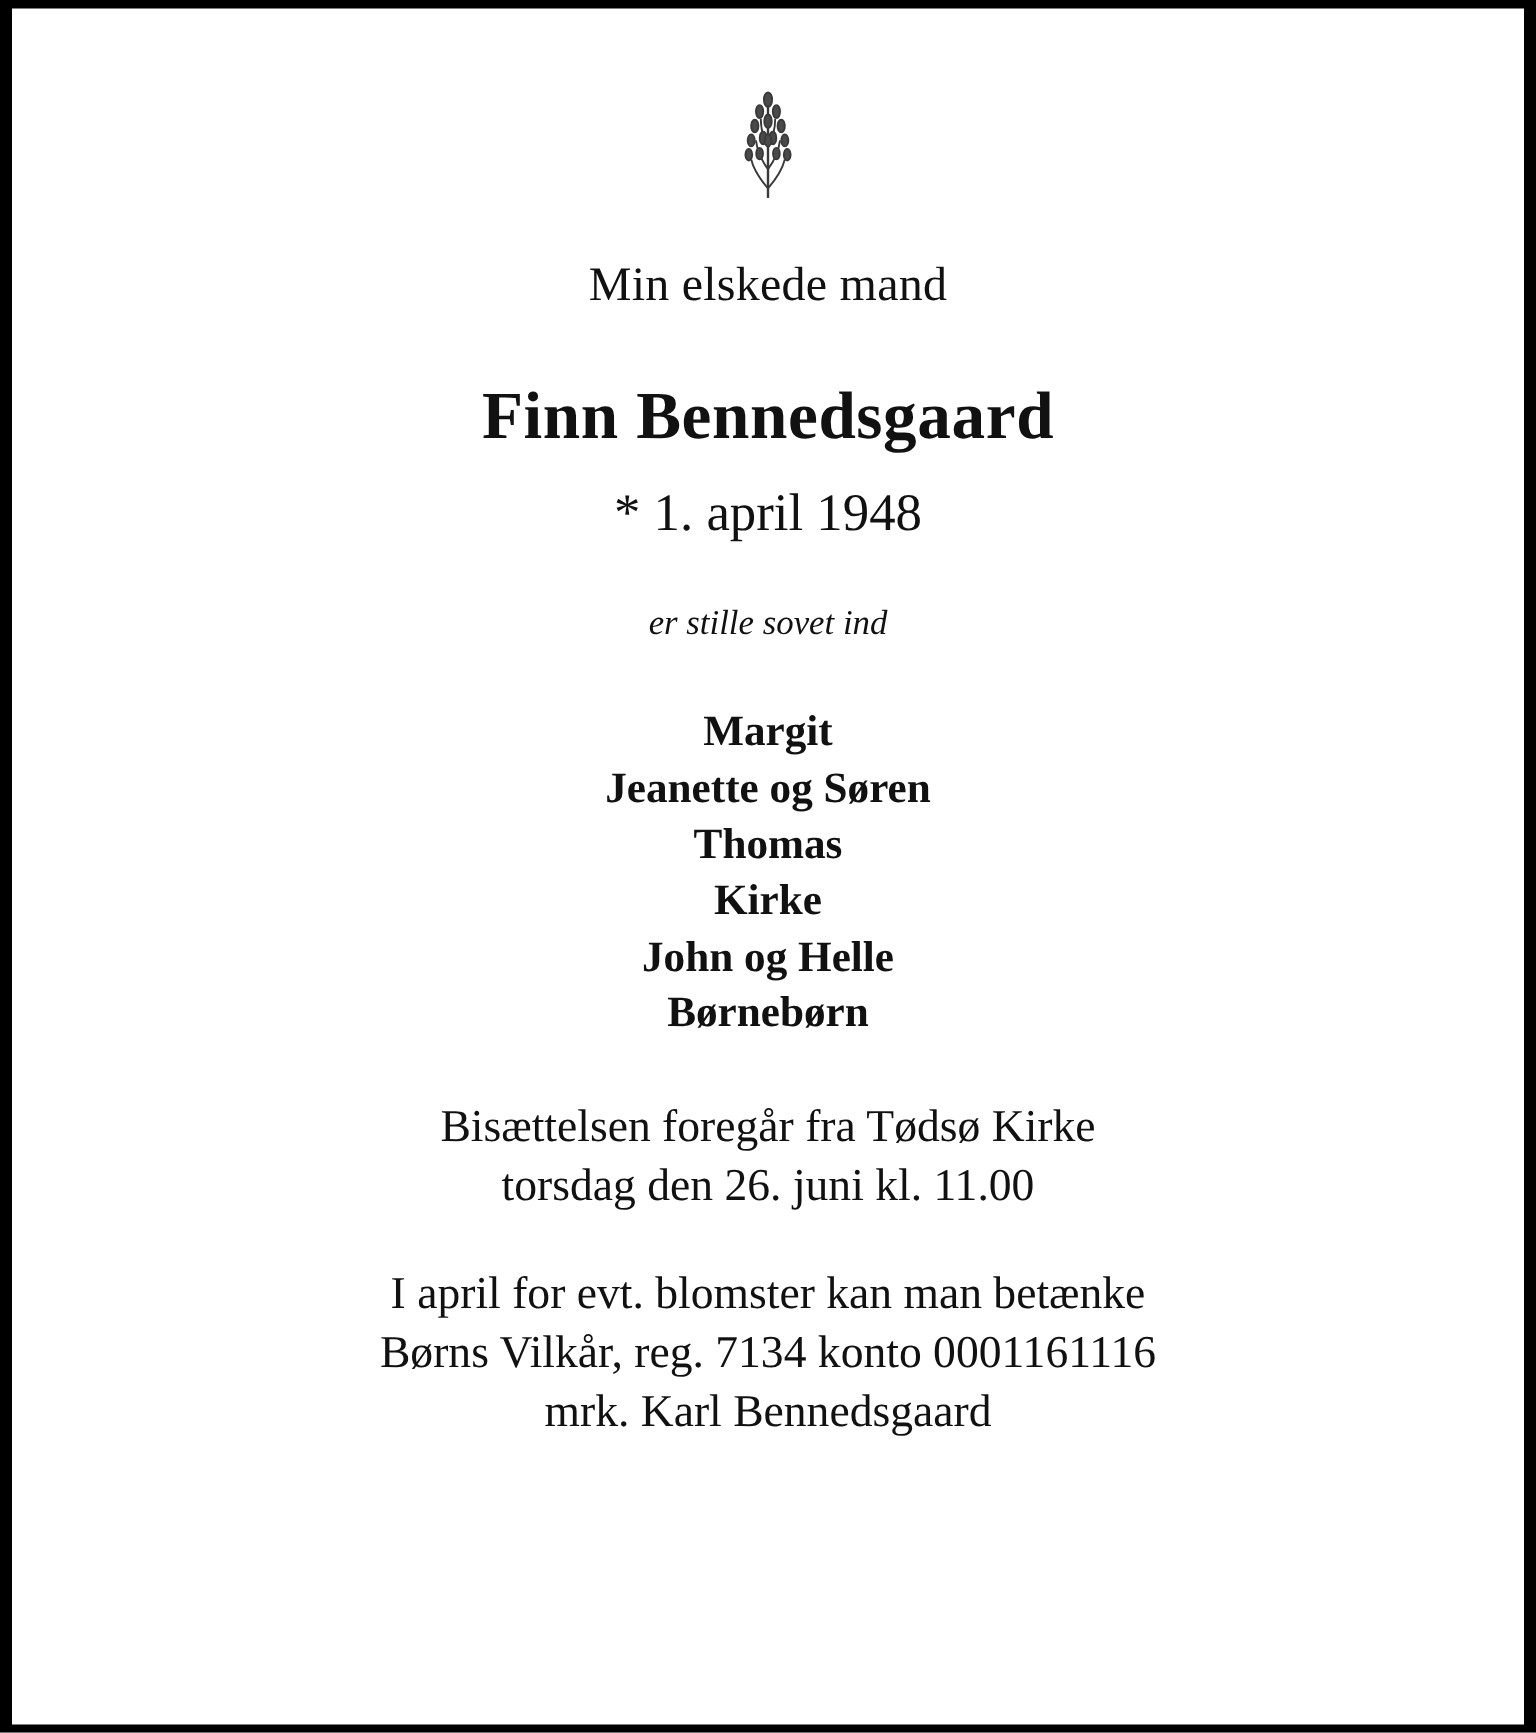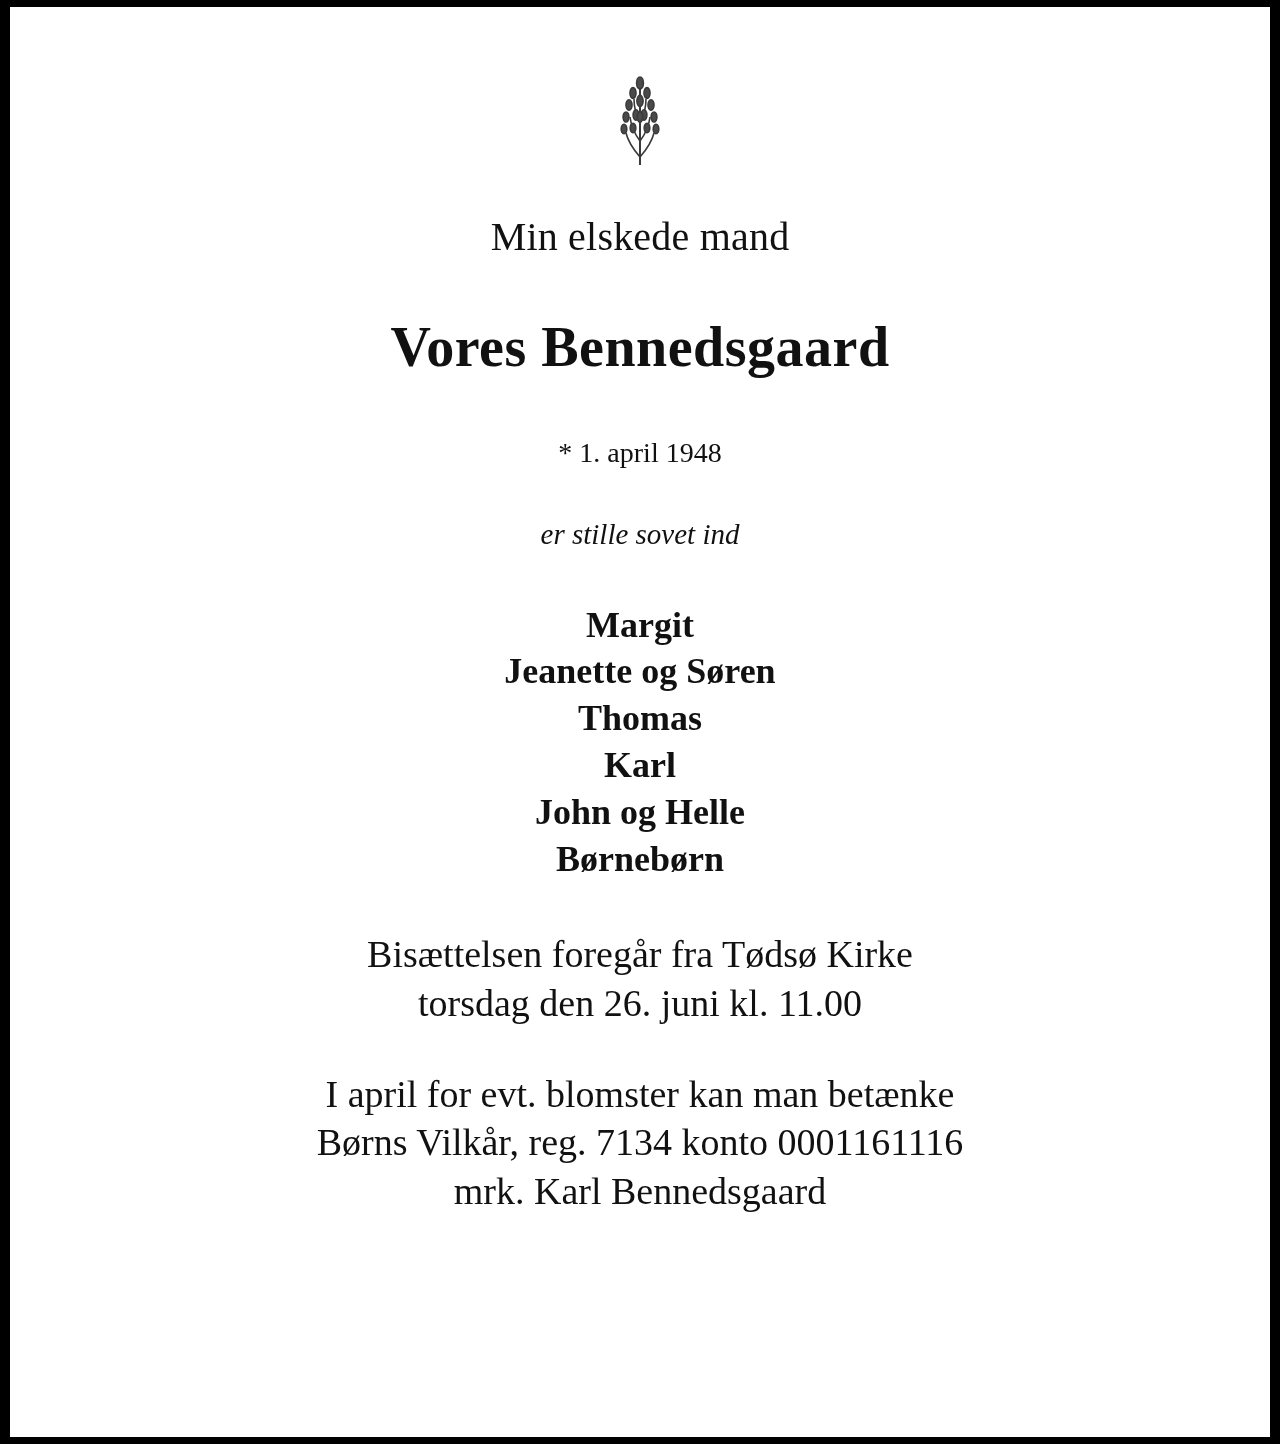--- a/index.html
+++ b/index.html
@@ -54,22 +54,22 @@
   .intro .l1 { margin-bottom: 6px; }
 
   .name {
     font-size: 56px;
     font-weight: bold;
     margin-top: 48px;
     letter-spacing: 0.5px;
   }
 
   .born {
-    font-size: 28px;
-    margin-top: 56px;
+    font-size: 44px;
+    margin-top: 22px;
   }
 
   .passed {
     font-size: 29px;
     margin-top: 48px;
     font-style: italic;
   }
 
   .place {
     font-size: 40px;
@@ -129,32 +129,32 @@
         <ellipse cx="44" cy="57" rx="2.8" ry="4.8"></ellipse>
         <ellipse cx="37" cy="46" rx="2.8" ry="5"></ellipse>
       </g>
     </svg>
   </div>
 
   <div class="intro">
     <div class="line l1">Min elskede mand</div>
   </div>
 
-  <div class="name line">Vores Bennedsgaard</div>
+  <div class="name line">Finn Bennedsgaard</div>
 
   <div class="born line">* 1. april 1948</div>
 
   <div class="passed line">er stille sovet ind</div>
 
 
   <div class="survivors">
     <div>Margit</div>
     <div>Jeanette og Søren</div>
     <div>Thomas</div>
-    <div>Karl</div>
+    <div>Kirke</div>
     <div>John og Helle</div>
     <div>Børnebørn</div>
   </div>
 
   <div class="ceremony">
     <div>Bisættelsen foregår fra Tødsø Kirke</div>
     <div>torsdag den 26. juni kl. 11.00</div>
   </div>
 
   <div class="charity">

